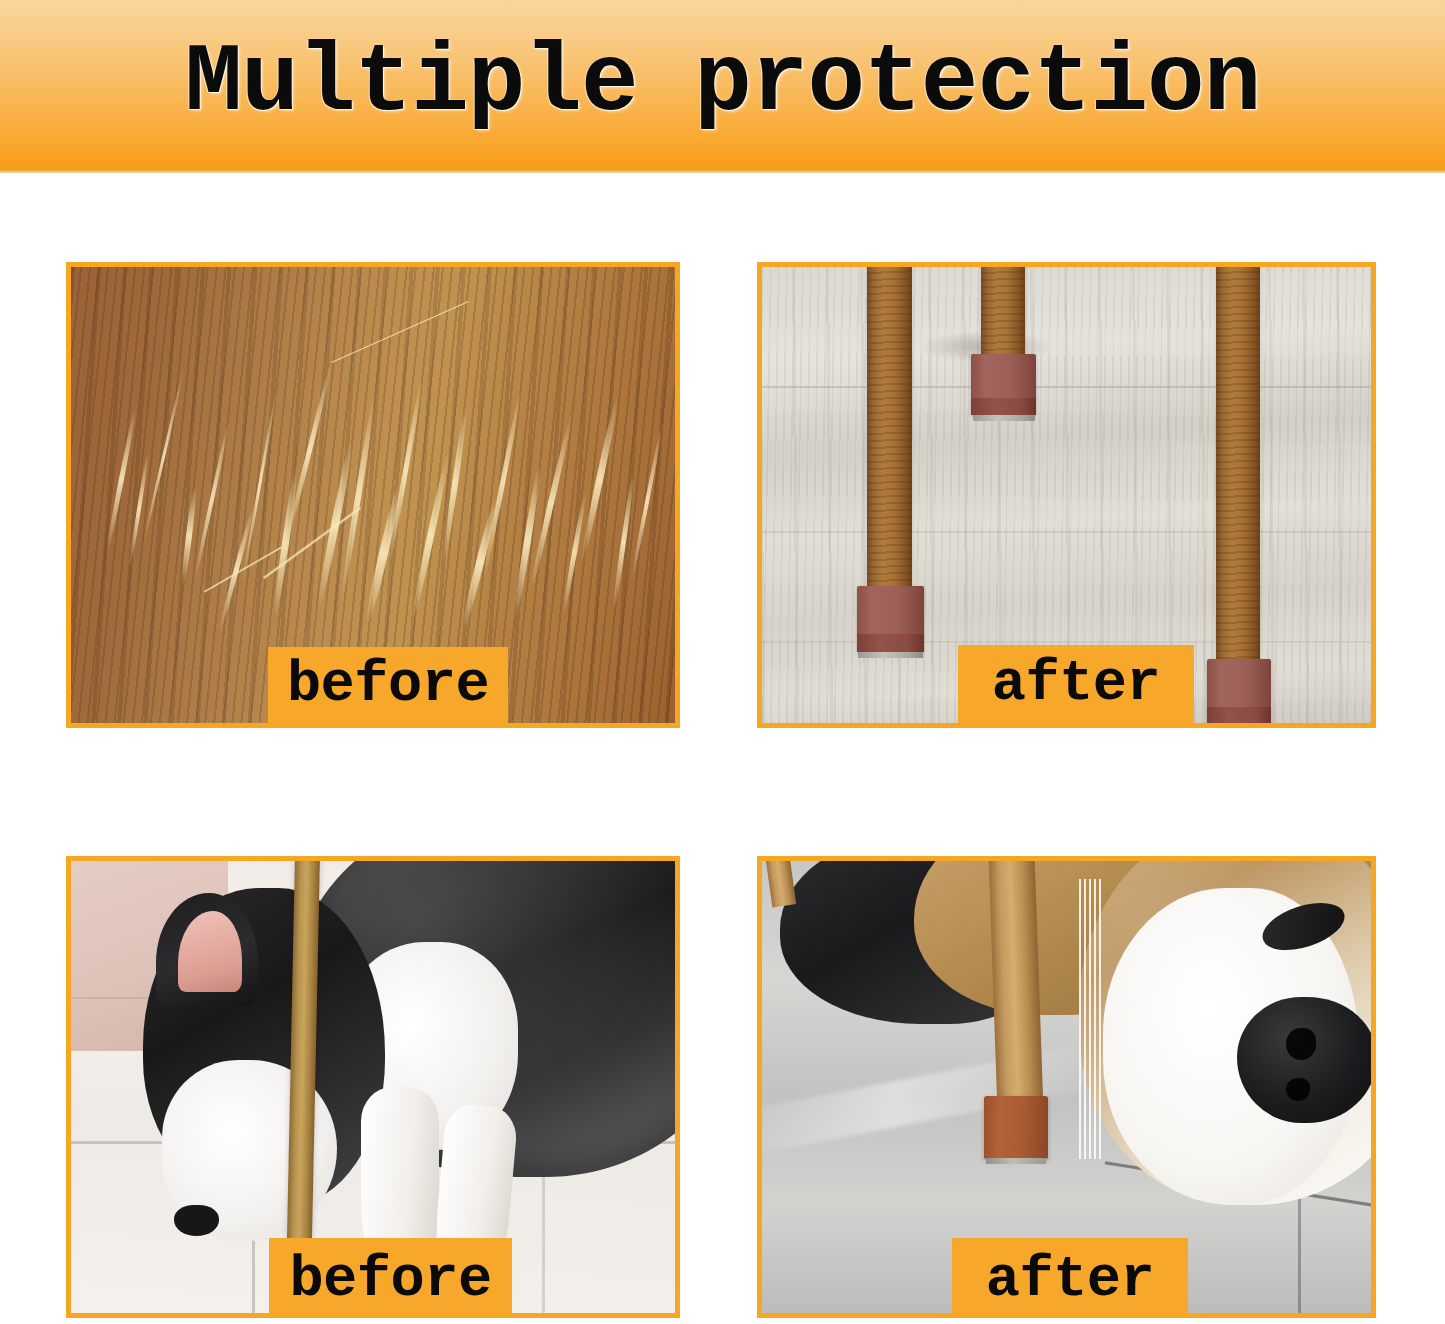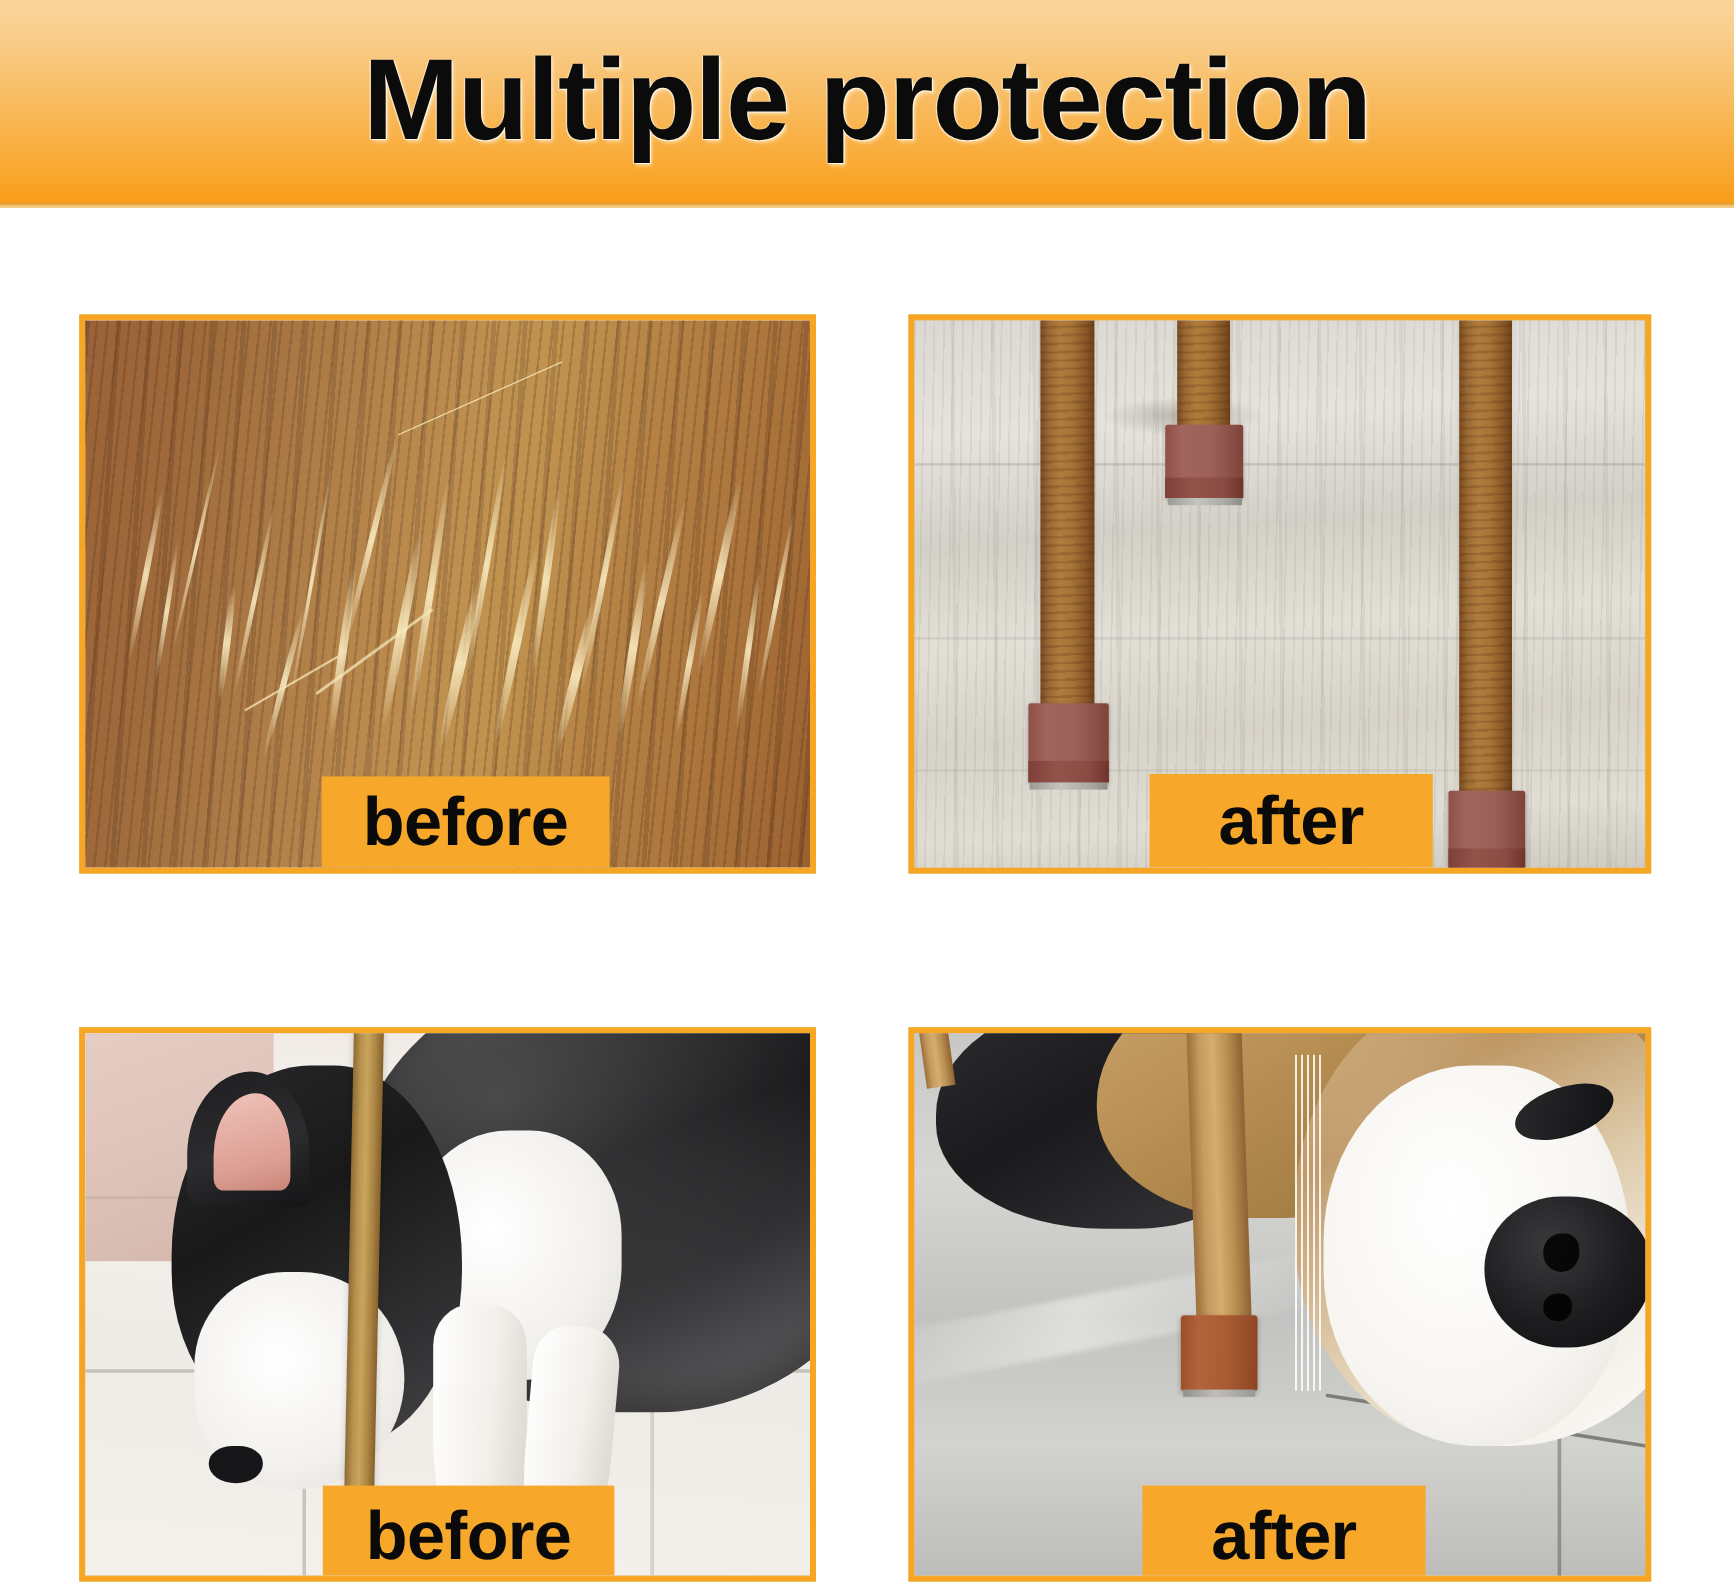--- a/index.html
+++ b/index.html
@@ -3,21 +3,21 @@
 <meta charset="utf-8">
 <style>
   * { margin:0; padding:0; box-sizing:border-box; }
   html, body {
     width:1445px; height:1324px;
     background:#ffffff;
     font-family:"Liberation Sans", sans-serif;
     overflow:hidden;
   }
 
-  #page { position:relative; width:1445px; height:984px; background:#fff; }
+  #page { position:relative; width:1445px; height:984px; background:#fff;font-family:Liberation Mono, monospace; }
 
   
   .banner {
     position:absolute; left:0; top:0; width:1445px; height:173px;
     background:linear-gradient(to bottom,#f9d59b 0%, #f9cd8a 18%, #f8bf6a 42%, #f9b044 68%, #f9a324 90%, #f89a18 100%);
     display:flex; align-items:center; justify-content:center;
     overflow:hidden;
   }
   .banner::after{
     content:""; position:absolute; left:0; bottom:0; width:100%; height:4px;

